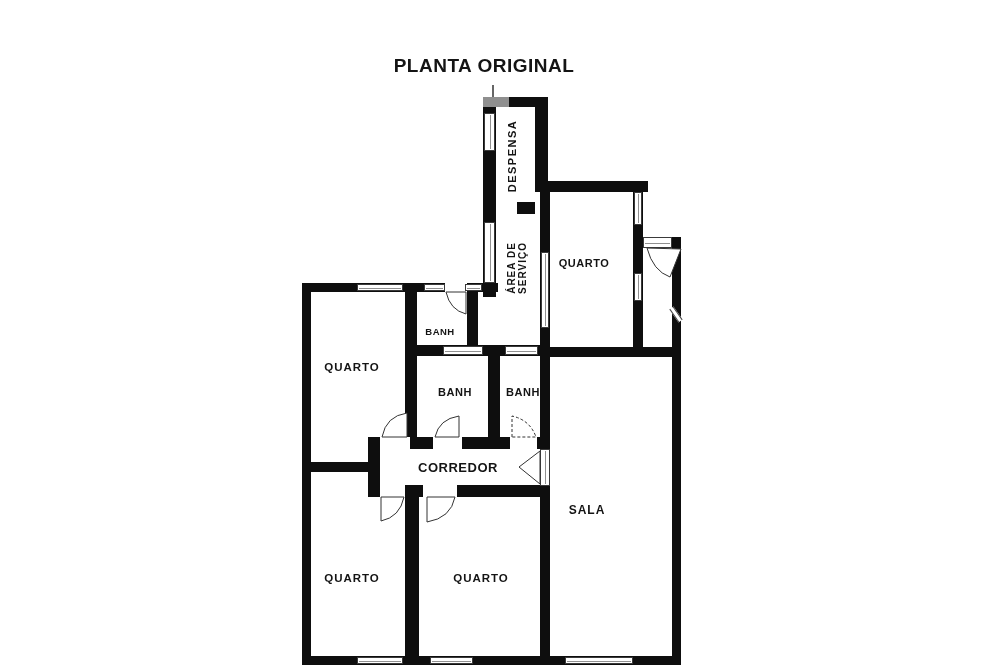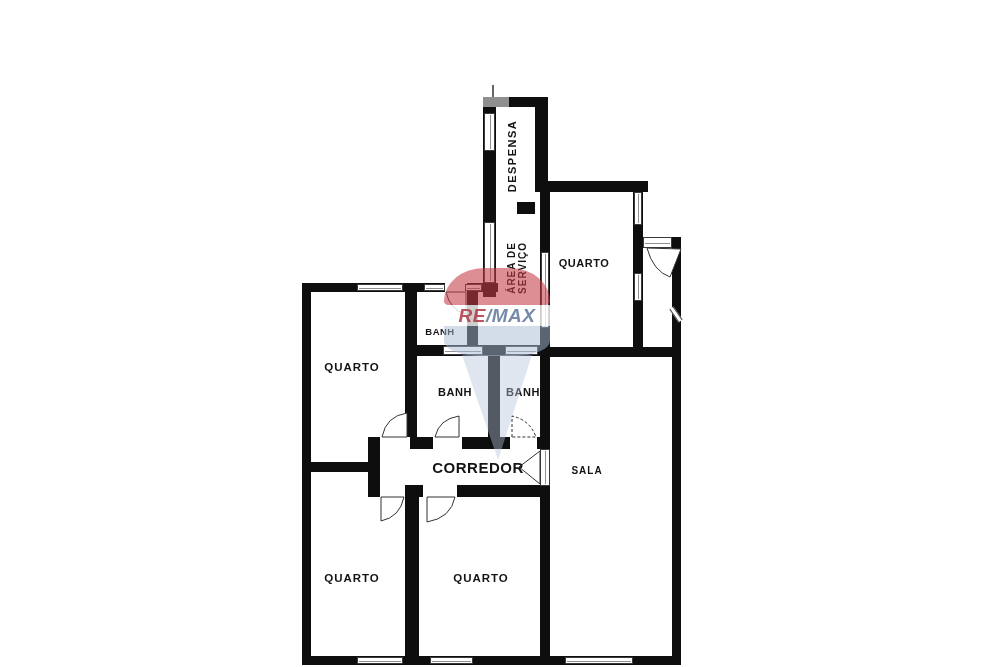--- a/index.html
+++ b/index.html
@@ -29,20 +29,21 @@
   .wm-slashmax{color:rgba(100,122,158,.88);}
   .wm-mid{height:30px;background:rgba(168,186,211,.5);border-radius:0 0 36px 36px / 0 0 15px 15px;}
   .wm-tail{height:105px;margin-top:-1px;background:rgba(178,195,219,.42);
            clip-path:polygon(17% 0,83% 0,51% 100%);}
 </style>
 </head>
 <body>
 
 <div class="page">
 
+  <div class="lab title" style="left:484px;top:66px;">PLANTA ORIGINAL</div>
 
   <i class="w" style="left:302px;top:283px;width:9px;height:382px;"></i>
   <i class="w" style="left:302px;top:656px;width:379px;height:9px;"></i>
   <i class="w" style="left:672px;top:237px;width:9px;height:428px;"></i>
   <i class="w" style="left:302px;top:283px;width:196px;height:9px;"></i>
   <i class="w gray" style="left:483px;top:97px;width:26px;height:10px;"></i>
   <i class="w" style="left:509px;top:97px;width:39px;height:10px;"></i>
   <i class="w" style="left:492px;top:85px;width:2px;height:12px;background:#666;"></i>
   <i class="w" style="left:483px;top:107px;width:13px;height:190px;"></i>
   <i class="w" style="left:535px;top:97px;width:13px;height:88px;"></i>
@@ -100,25 +101,19 @@
   <div class="lab rot" style="left:512px;top:156px;font-size:11px;letter-spacing:1.5px;">DESPENSA</div>
   <div class="lab" style="left:584px;top:263px;font-size:11px;">QUARTO</div>
   <div class="lab rot" style="left:517px;top:268px;font-size:10px;line-height:11px;text-align:center;letter-spacing:1px;">
     <span style="display:block;">ÁREA DE</span>
     <span style="display:block;">SERVIÇO</span>
   </div>
   <div class="lab" style="left:440px;top:331px;font-size:9.5px;">BANH</div>
   <div class="lab" style="left:455px;top:392px;font-size:11px;">BANH</div>
   <div class="lab" style="left:523px;top:392px;font-size:11px;">BANH</div>
   <div class="lab" style="left:352px;top:367px;font-size:11.5px;letter-spacing:1px;">QUARTO</div>
-  <div class="lab" style="left:478px;top:467px;font-size:15px;">CORREDOR</div>
-  <div class="lab" style="left:587px;top:470px;font-size:10px;letter-spacing:1px;">SALA</div>
+  <div class="lab" style="left:458px;top:467px;font-size:13px;">CORREDOR</div>
+  <div class="lab" style="left:587px;top:510px;font-size:12px;letter-spacing:1px;">SALA</div>
   <div class="lab" style="left:352px;top:578px;font-size:11.5px;letter-spacing:1px;">QUARTO</div>
   <div class="lab" style="left:481px;top:578px;font-size:11.5px;letter-spacing:1px;">QUARTO</div>
 
-  <div class="wm">
-    <div class="wm-top"></div>
-    <div class="wm-band"><span class="wm-re">RE</span><span class="wm-slashmax">/MAX</span></div>
-    <div class="wm-mid"></div>
-    <div class="wm-tail"></div>
-  </div>
 
 </div>
 
 </body></html>

